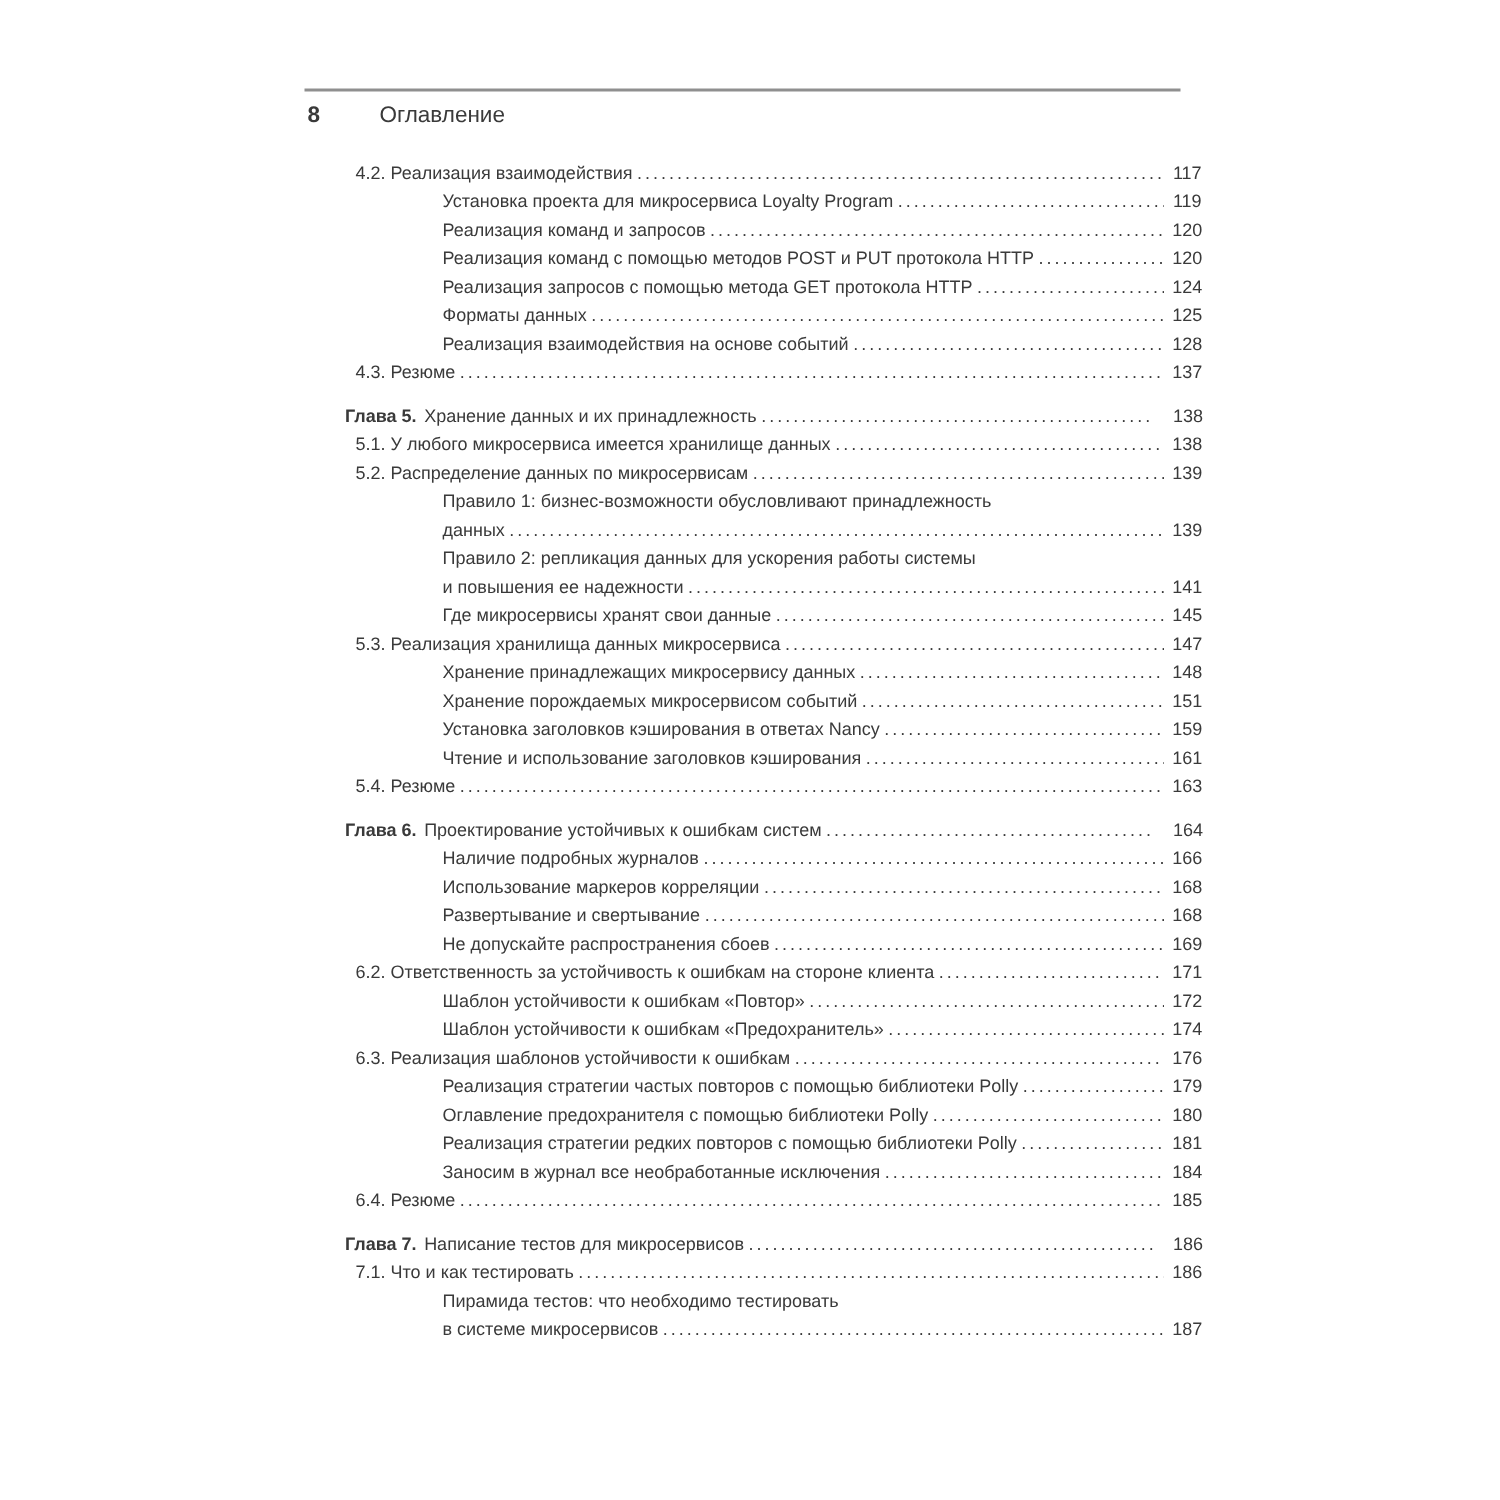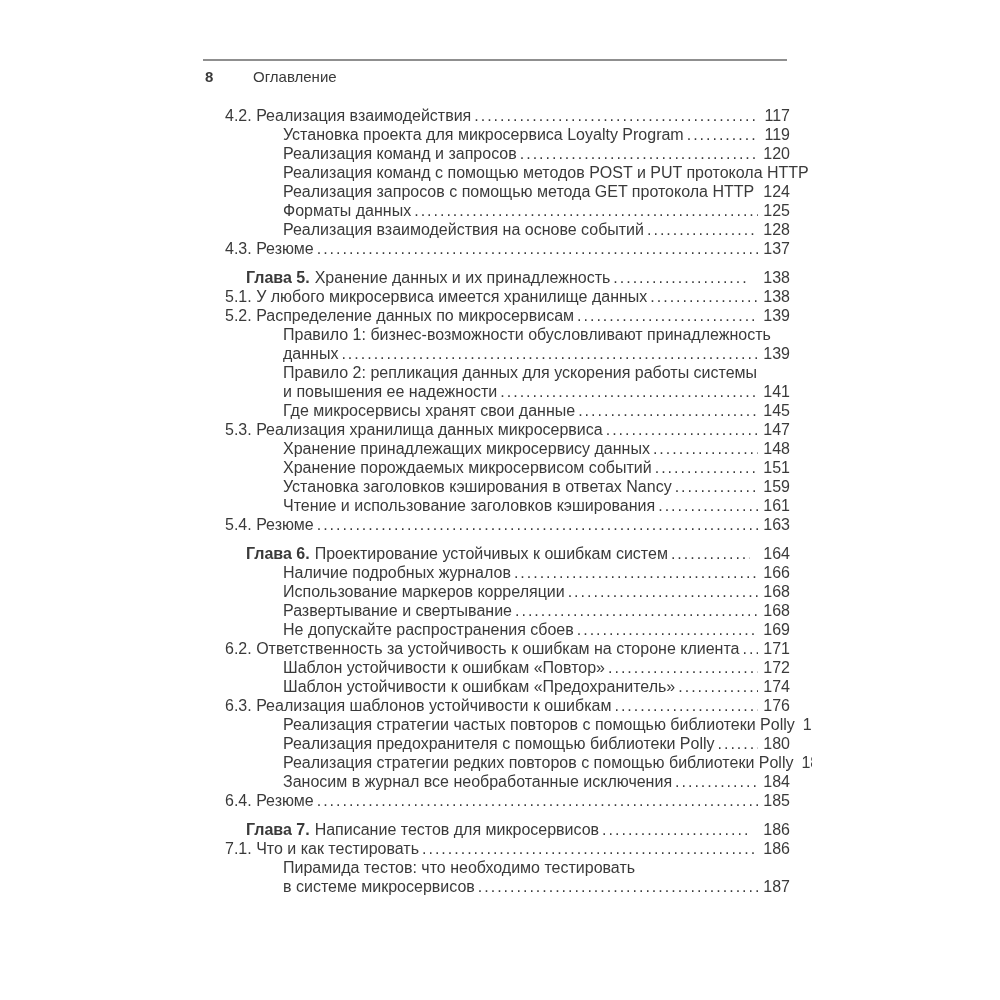--- a/index.html
+++ b/index.html
@@ -38,35 +38,35 @@
     white-space: nowrap;
   }
   .folio {
     display: inline-block;
     min-width: 48px;
     font-weight: 700;
   }
   
   .toc {
     position: absolute;
-    left: 218px;
+    left: 230px;
     top: 106px;
     width: 572px;
-    font-size: 16px;
+    font-size: 12px;
     line-height: 19px;
   }
   .row {
     display: flex;
     align-items: baseline;
     white-space: nowrap;
   }
   .row.gap { margin-top: 10px; }
   .row.lvl-section { padding-left: 7px; }
   .row.lvl-sub { padding-left: 65px; }
-  .prefix { font-weight: 700; margin-right: 5px; margin-left: 28px; }
+  .prefix { font-weight: 700; margin-right: 5px; }
   .prefix:empty { display: none; }
   .label { flex: 0 0 auto; }
   .leader {
     flex: 1 1 auto;
     min-width: 0;
     overflow: hidden;
     white-space: nowrap;
     margin-left: 3px;
   }
   .leader::after {
@@ -242,21 +242,21 @@
     <span class="label">6.3. Реализация шаблонов устойчивости к ошибкам</span>
         <span class="leader"></span>
         <span class="page-num">176</span>
   </div>
       <div class="row lvl-sub">
     <span class="label">Реализация стратегии частых повторов с помощью библиотеки Polly</span>
         <span class="leader"></span>
         <span class="page-num">179</span>
   </div>
       <div class="row lvl-sub">
-    <span class="label">Реализация предохранителя с помощью библиотеки Polly</span>
+    <span class="label">Оглавление предохранителя с помощью библиотеки Polly</span>
         <span class="leader"></span>
         <span class="page-num">180</span>
   </div>
       <div class="row lvl-sub">
     <span class="label">Реализация стратегии редких повторов с помощью библиотеки Polly</span>
         <span class="leader"></span>
         <span class="page-num">181</span>
   </div>
       <div class="row lvl-sub">
     <span class="label">Заносим в журнал все необработанные исключения</span>

